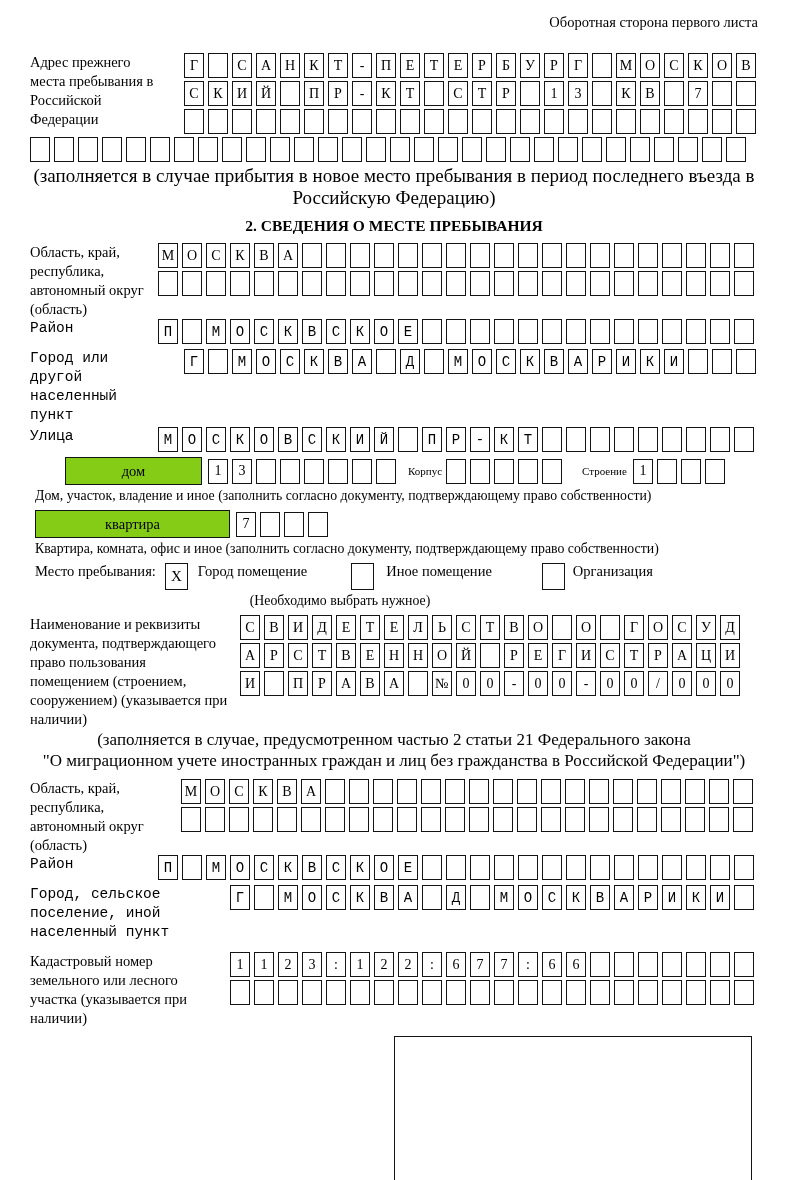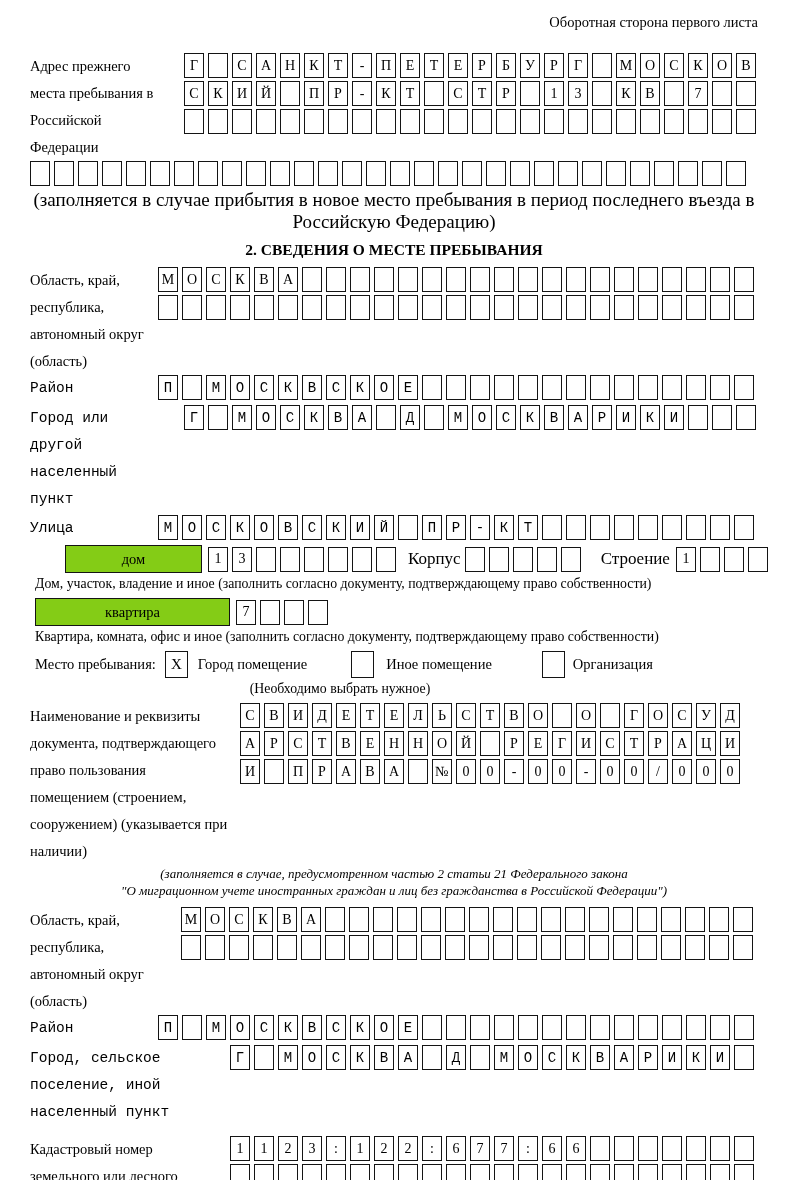--- a/index.html
+++ b/index.html
@@ -1,38 +1,38 @@
 <!DOCTYPE html>
 <html><head>
 <meta charset="utf-8">
 <style>
   html,body{margin:0;padding:0;background:#fff;}
   body{width:800px;height:1180px;color:#000;font-family:"Liberation Serif","DejaVu Serif",serif;}
   .sheet{box-sizing:border-box;width:800px;padding:14px 42px 0 30px;}
   .corner{text-align:right;font-size:14.5px;margin-bottom:22px;}
   .frow{display:flex;align-items:flex-start;}
-  .flabel{font-size:14.5px;line-height:27px;box-sizing:border-box;flex:0 0 auto;}
+  .flabel{font-size:14.5px;line-height:19px;box-sizing:border-box;flex:0 0 auto;}
   .w154{width:154px;padding-right:20px;}
   .w128{width:128px;padding-right:4px;}
   .w210{width:210px;padding-right:12px;}
   .w151{width:151px;padding-right:14px;}
   .w200{width:200px;padding-right:8px;}
   .rows{display:flex;flex-direction:column;}
   .boxes{display:flex;gap:4px;margin-bottom:3px;flex-wrap:nowrap;}
   .cbox{box-sizing:border-box;width:20px;height:25px;border:1.6px solid #141414;display:flex;align-items:center;justify-content:center;font-size:14px;flex:0 0 auto;background:#fff;}
   .checkbox .cbox{width:23px;height:27px;font-size:15px;}
   .caption-center{text-align:center;font-size:19px;margin:3px 0 6px 0;}
   .caption-left{font-size:13.8px;margin:3px 0 6px 5px;}
   .sec-title{text-align:center;font-weight:bold;font-size:15.5px;margin:8px 0 8px 0;}
-  .sub-line{text-align:center;font-size:13px;margin:1px 0;font-style:italic;}
+  .sub-line{text-align:center;font-size:17px;margin:1px 0;}
   .labelfield{box-sizing:border-box;border:1.6px solid #141414;height:28px;display:flex;align-items:center;justify-content:center;font-size:14.5px;background:#84cc16;flex:0 0 auto;}
   .house-row{display:flex;align-items:center;margin:2px 0 2px 35px;}
   .apt-row{display:flex;align-items:center;margin:2px 0 2px 5px;}
-  .inline-label{font-size:17px;white-space:nowrap;}
-  .stay-row{display:flex;align-items:center;margin:6px 0 2px 5px;font-size:14.5px;}
+  .inline-label{font-size:11px;white-space:nowrap;}
+  .stay-row{display:flex;align-items:flex-start;margin:6px 0 2px 5px;font-size:14.5px;}
   .stamp-wrap{margin-left:364px;margin-top:8px;}
   .stamp-box{box-sizing:border-box;width:358px;height:174px;border:1.7px solid #141414;background:#fff;}
   .mb2{margin-bottom:2px;font-family:Liberation Mono, monospace;}
   .gap6{width:6px;flex:0 0 auto;}
 </style>
 </head>
 <body>
 
 <div class="sheet">
 

